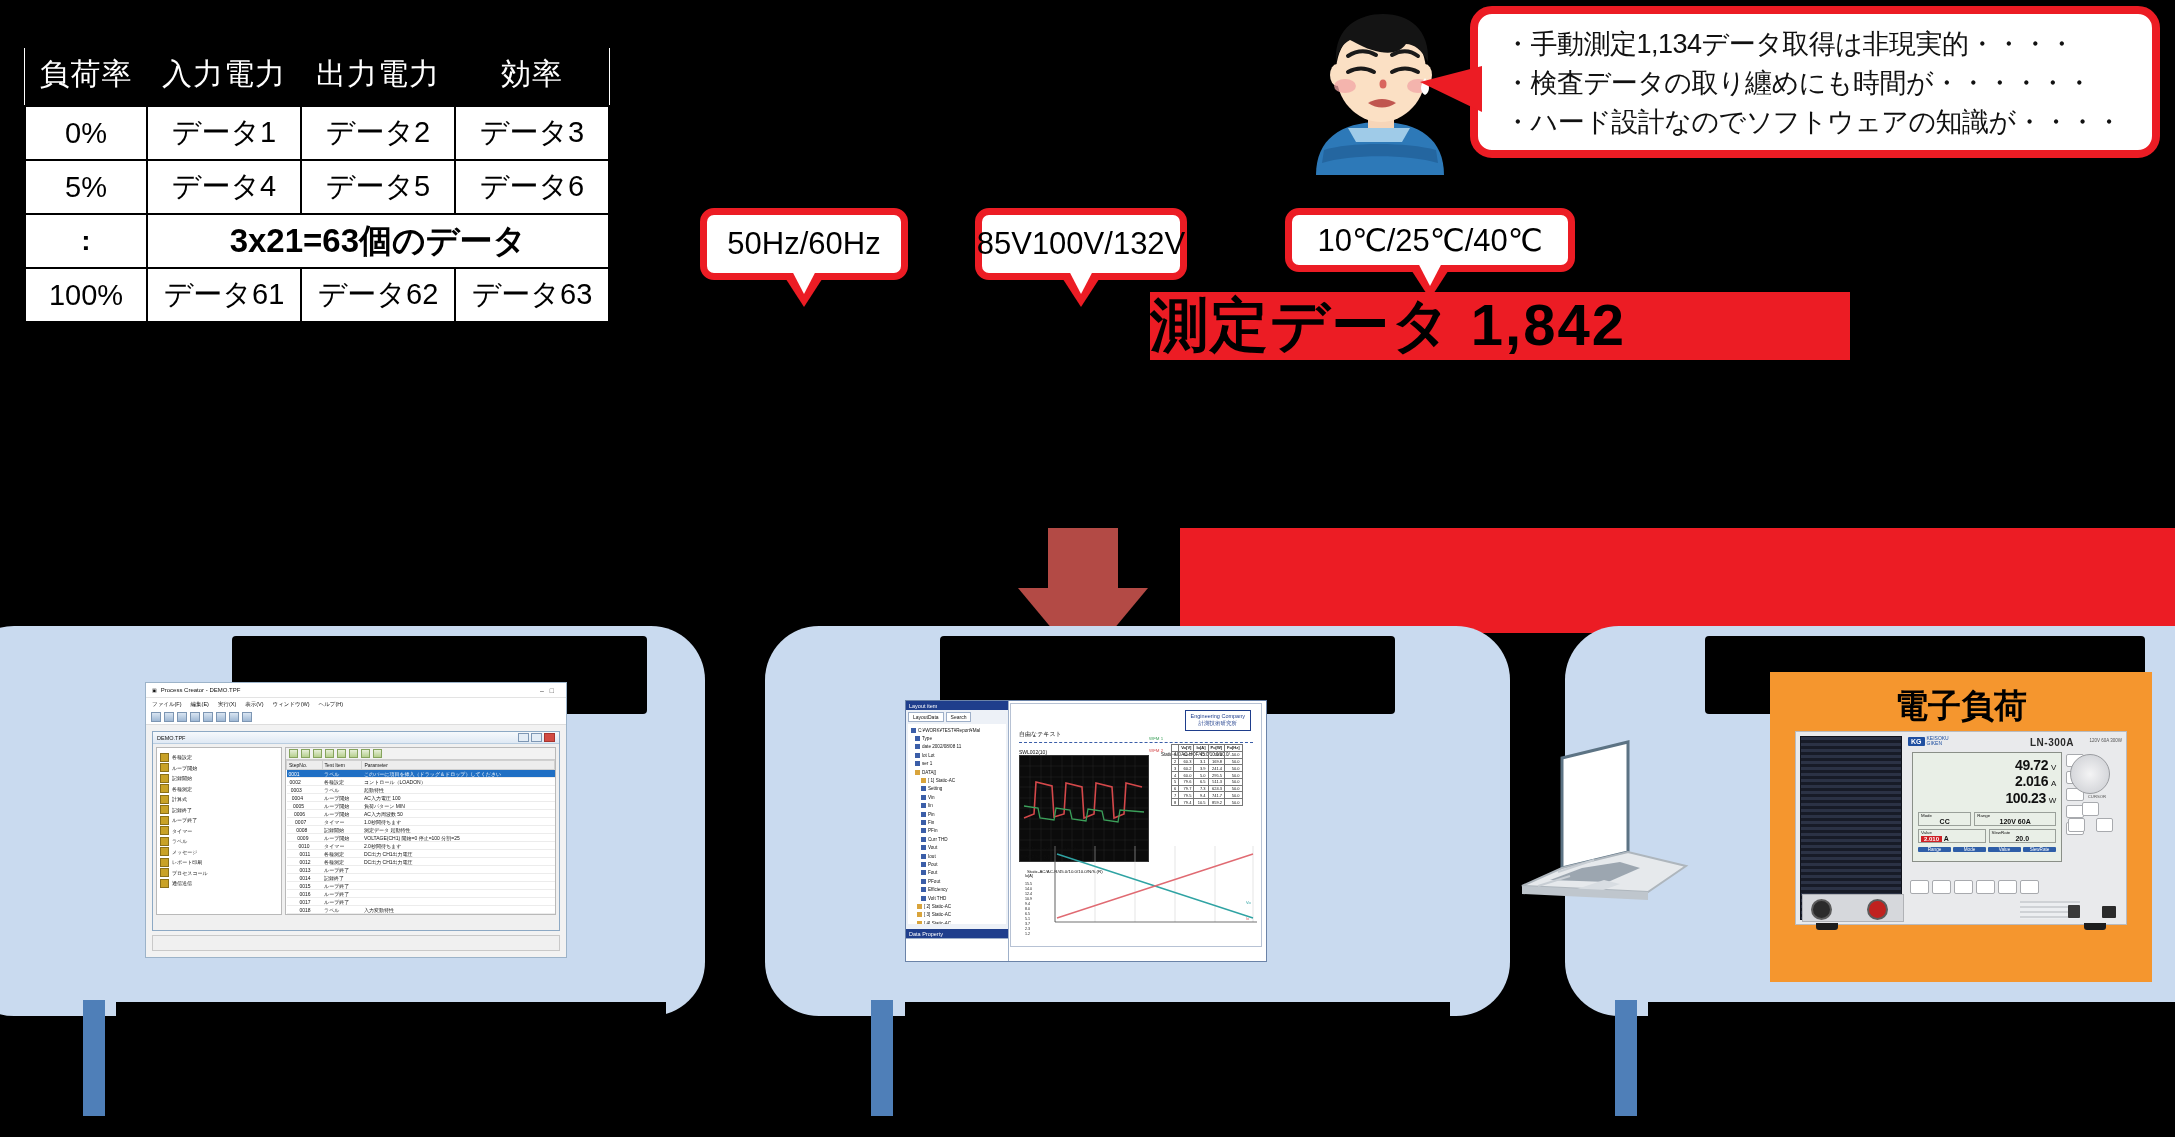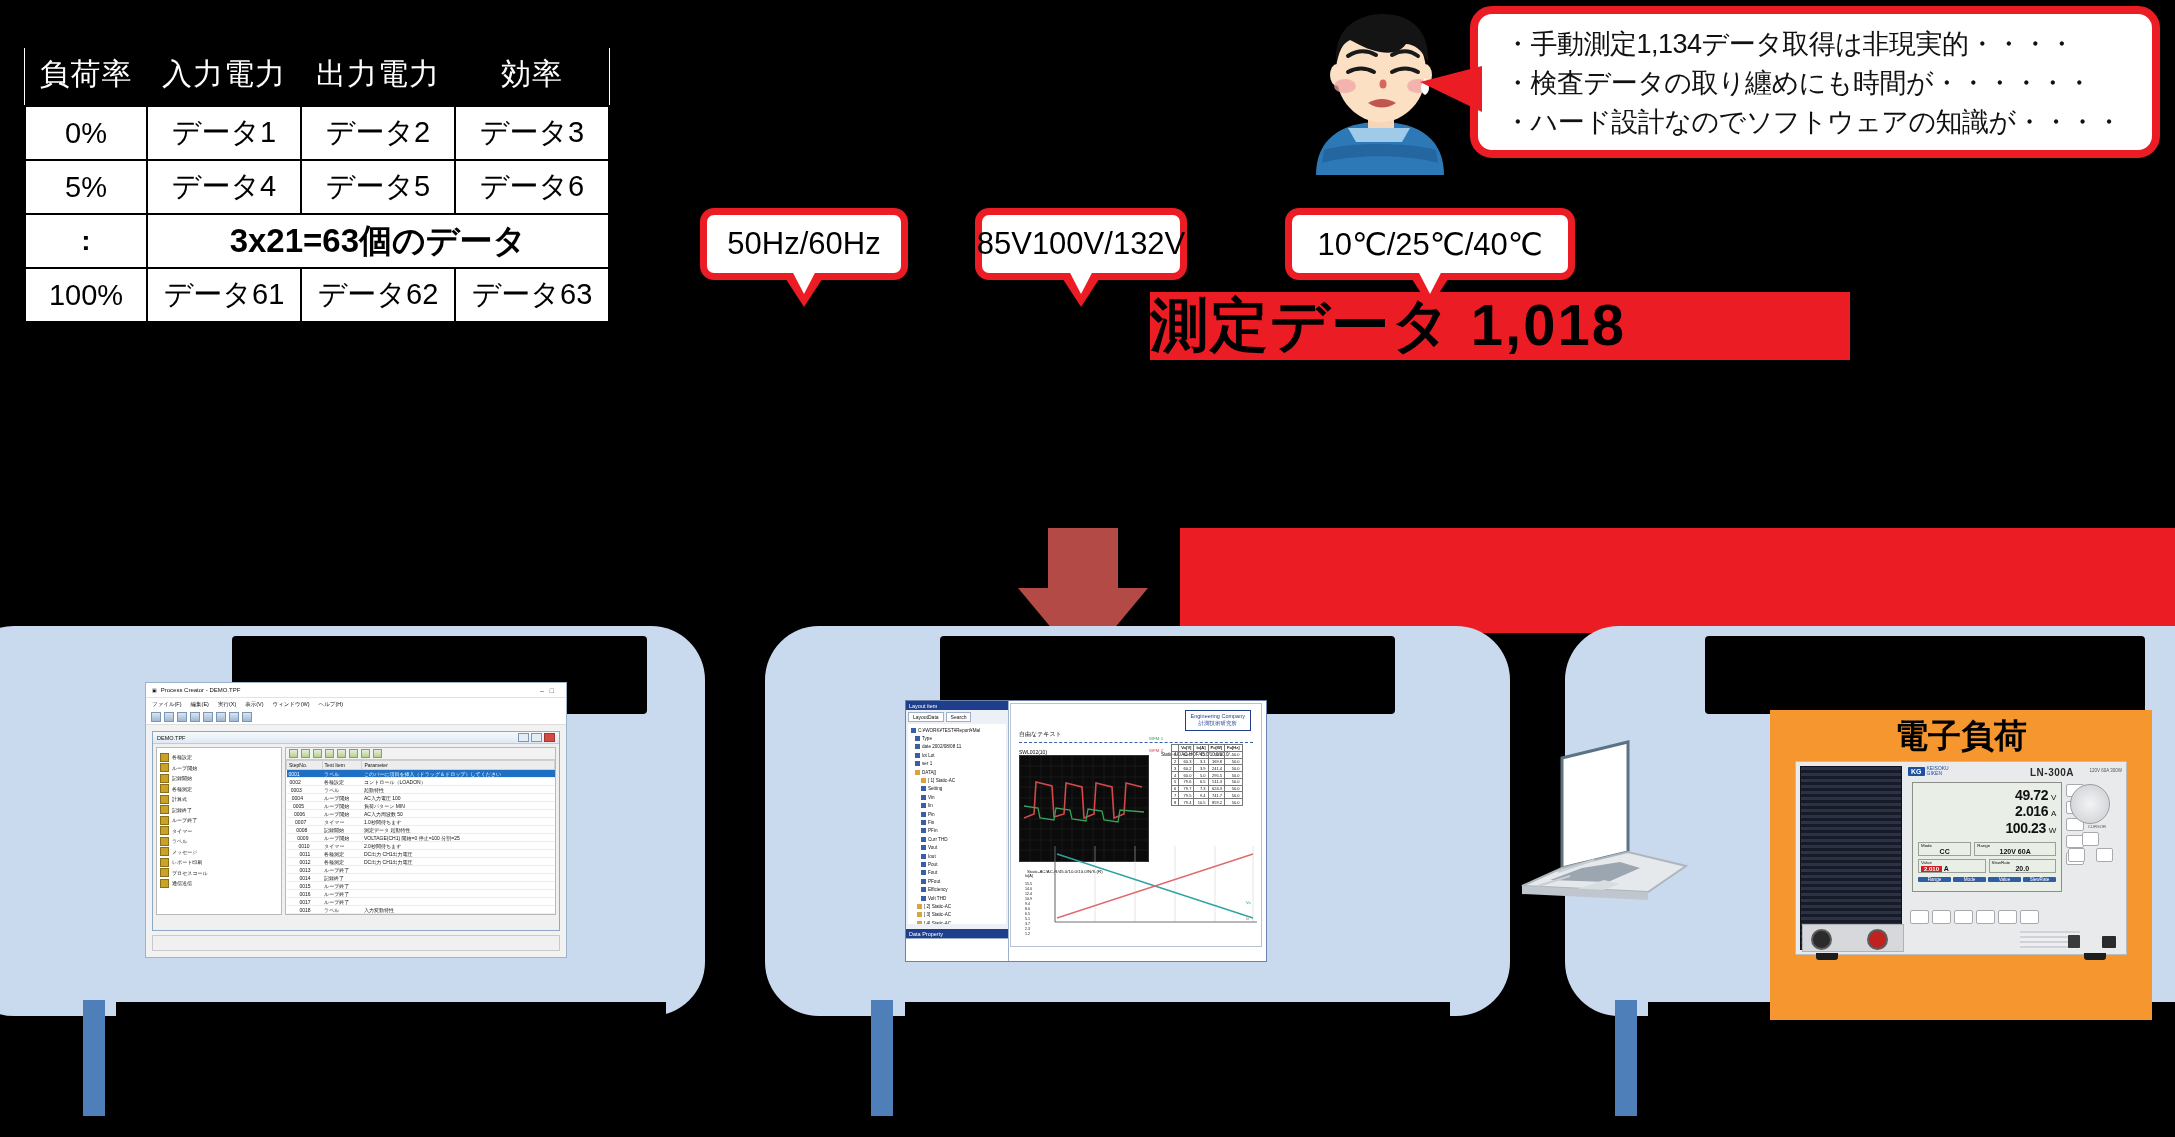--- a/index.html
+++ b/index.html
@@ -60,21 +60,21 @@
     content: ""; position: absolute;
     top: -40px; left: -14px;
     width: 0; height: 0;
     border-left: 14px solid transparent;
     border-right: 14px solid transparent;
     border-top: 27px solid #ffffff;
   }
 
   #bubble-hz   { left: 700px; top: 208px; width: 208px; height: 72px; }
   #bubble-v    { left: 975px; top: 208px; width: 212px; height: 72px; }
-  #bubble-temp { left: 1285px; top: 208px; width: 290px; height: 72px; }
+  #bubble-temp { left: 1285px; top: 208px; width: 290px; height: 64px; }
 
   
   #bubble-problems {
     position: absolute; left: 1470px; top: 6px;
     width: 690px; height: 152px;
     background: #ffffff;
     border: 8px solid #EC1C24;
     border-radius: 22px;
     box-sizing: border-box;
     padding: 12px 18px 10px 26px;
@@ -223,25 +223,25 @@
   #app2 .scope { width: 128px; height: 105px; background: #0B0B0B; border: 1px solid #333; position: relative; overflow: hidden;}
   #app2 .tbl { position: absolute; left: 160px; top: 40px; border-collapse: collapse; font-size: 4px; }
   #app2 .tbl td, #app2 .tbl th { border: 1px solid #777; padding: 0.4px 2px; text-align: right; }
   #app2 .chart2 { position: absolute; left: 14px; bottom: 10px; width: 250px; height: 92px; }
 
   
   #laptop { position: absolute; left: 1500px; top: 740px; width: 230px; height: 190px; }
 
   
   #orange-box {
-    position: absolute; left: 1770px; top: 710px;
+    position: absolute; left: 1770px; top: 672px;
     width: 382px; height: 310px;
     background: #F5962E;
     display: flex; flex-direction: column; align-items: center;
-    padding-top: 8px; box-sizing: border-box;
+    padding-top: 16px; box-sizing: border-box;
   }
   #orange-box .ob-l1 { font-size: 33px; font-weight: bold; color: #000; line-height: 1.12; }
   #orange-box .ob-l2 { font-size: 31px; font-weight: bold; color: #000; line-height: 1.12; }
 
   
   .device { position: relative; width: 330px; height: 192px; margin-top: 6px; background: #E9EAEC; border: 1px solid #b9bbbf; display: flex; }
   .device .fins { width: 100px; background: repeating-linear-gradient(#2B3245 0 3px, #171B27 3px 6px); border: 1px solid #10131c; margin: 4px 0 4px 4px;}
   .device .face { flex: 1; position: relative; padding: 3px 4px; }
   .device .kg { position: absolute; left: 6px; top: 4px; display: flex; align-items: center; gap: 2px; }
   .device .kg b { background: #1F4FA0; color: #fff; font-size: 7px; padding: 1px 3px; border-radius: 1px;}
@@ -314,21 +314,21 @@
       <tr>
         <td class="c0">100%</td>
         <td class="c1">データ61</td>
         <td class="c2">データ62</td>
         <td class="c3">データ63</td>
       </tr>
     </tbody>
   </table>
 
   <div id="red-headline"></div>
-  <div id="red-headline-text">測定データ 1,018</div>
+  <div id="red-headline-text">測定データ 1,842</div>
 
   <div class="bubble" id="bubble-hz">
     <span>50Hz/60Hz</span>
     <span class="tail"></span>
   </div>
   <div class="bubble" id="bubble-v">
     <span>85V100V/132V</span>
     <span class="tail"></span>
   </div>
   <div class="bubble" id="bubble-temp">

